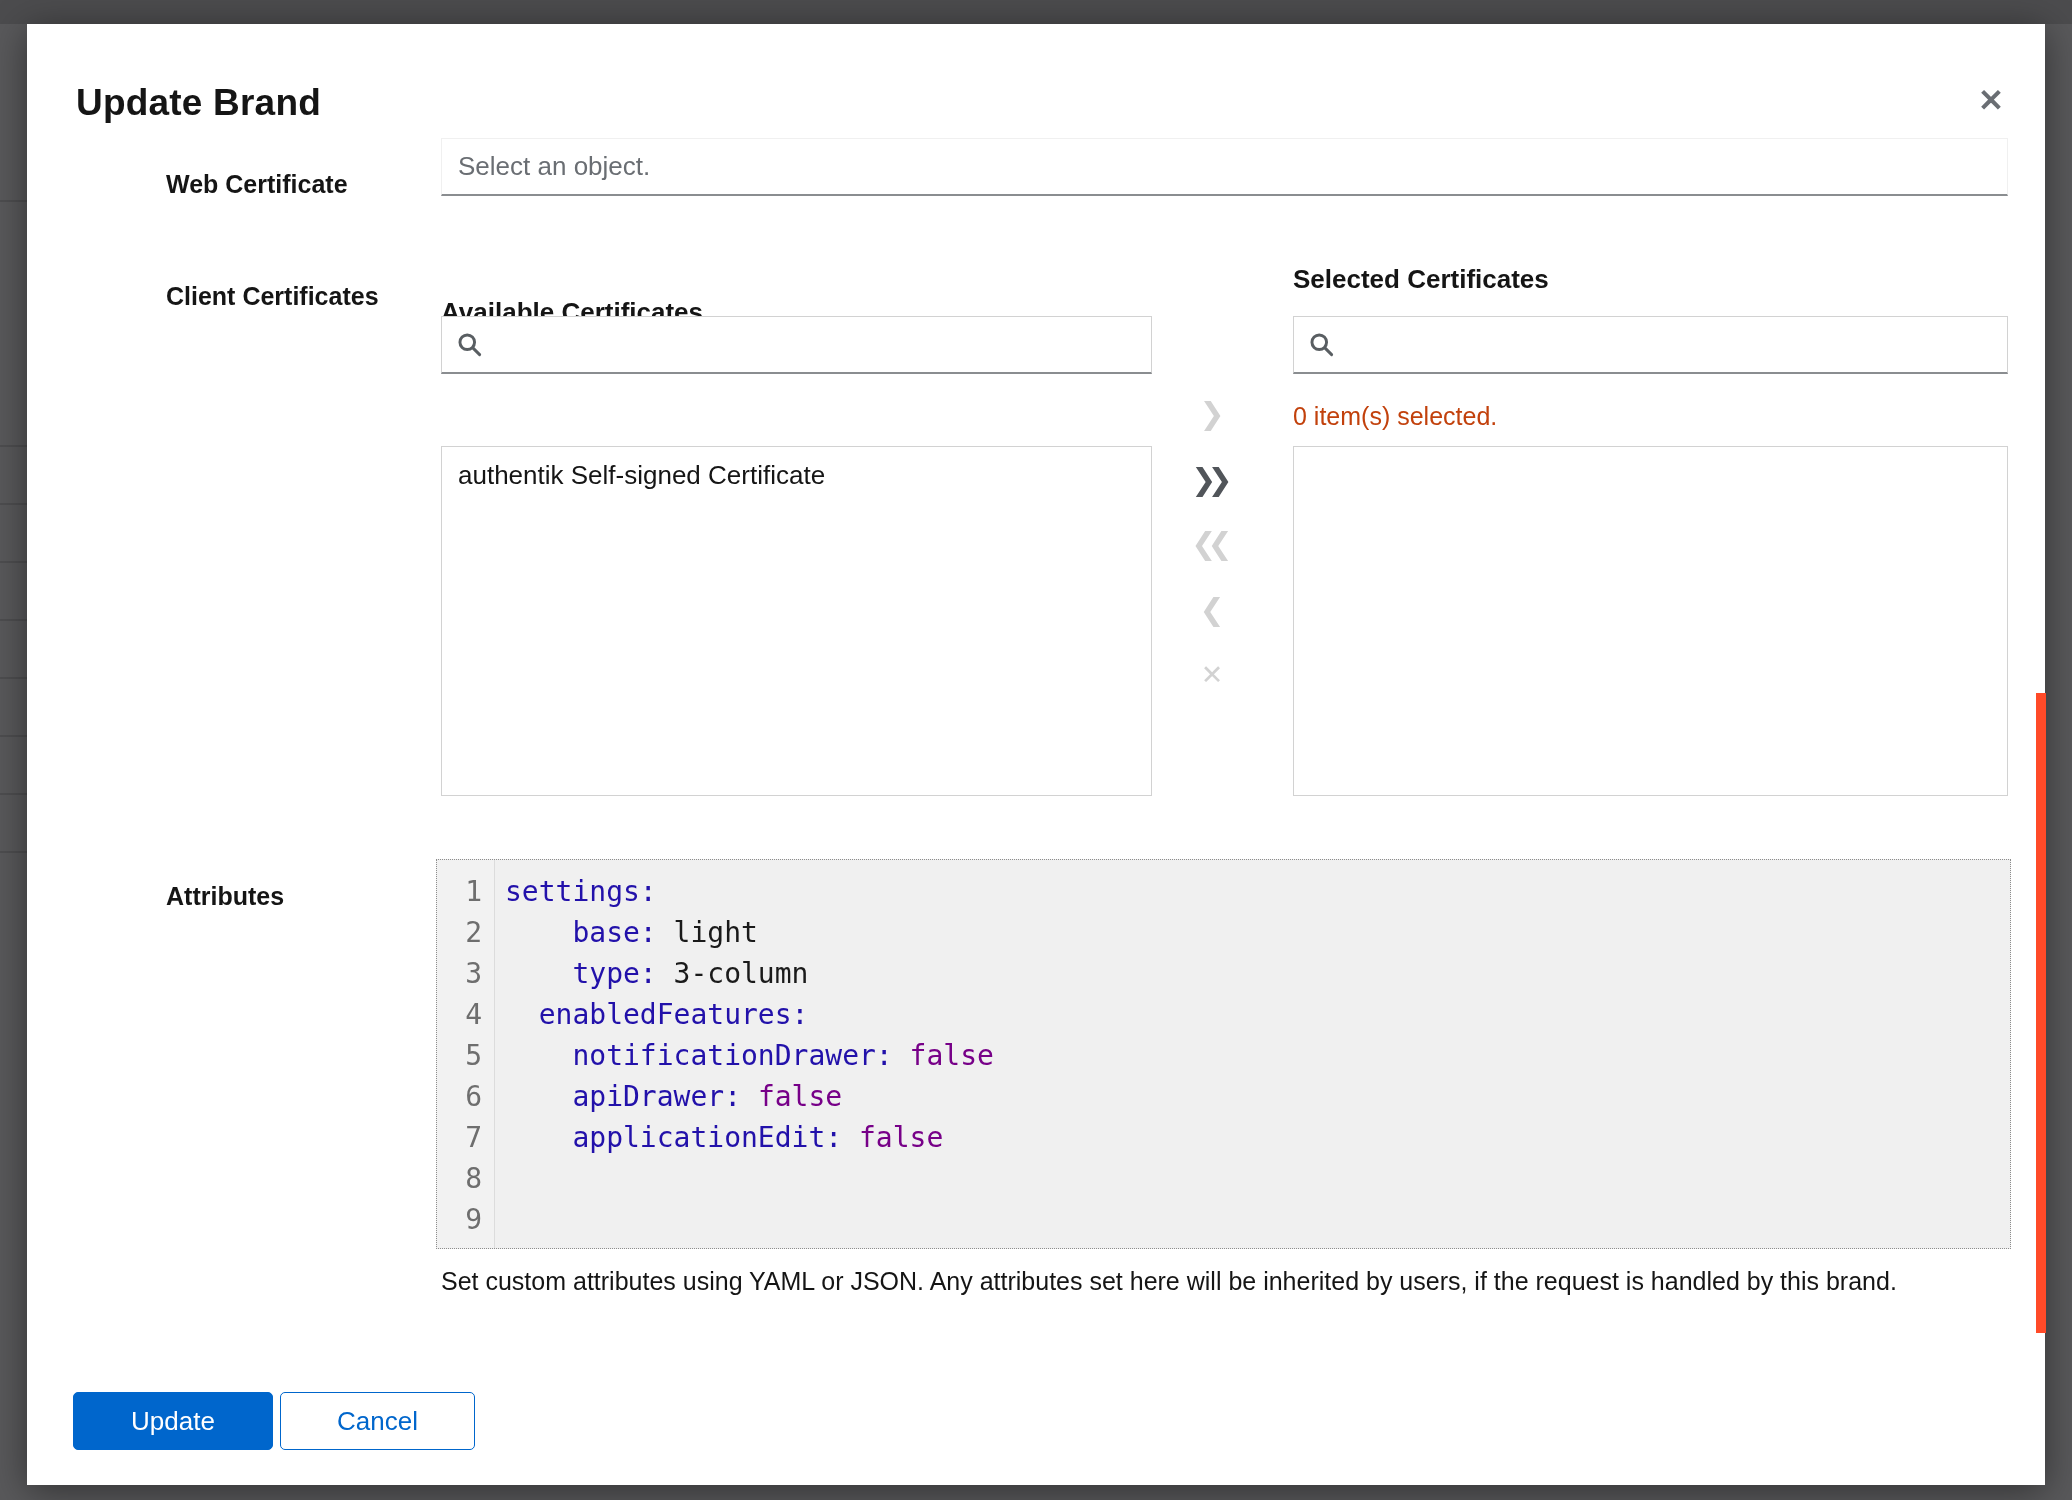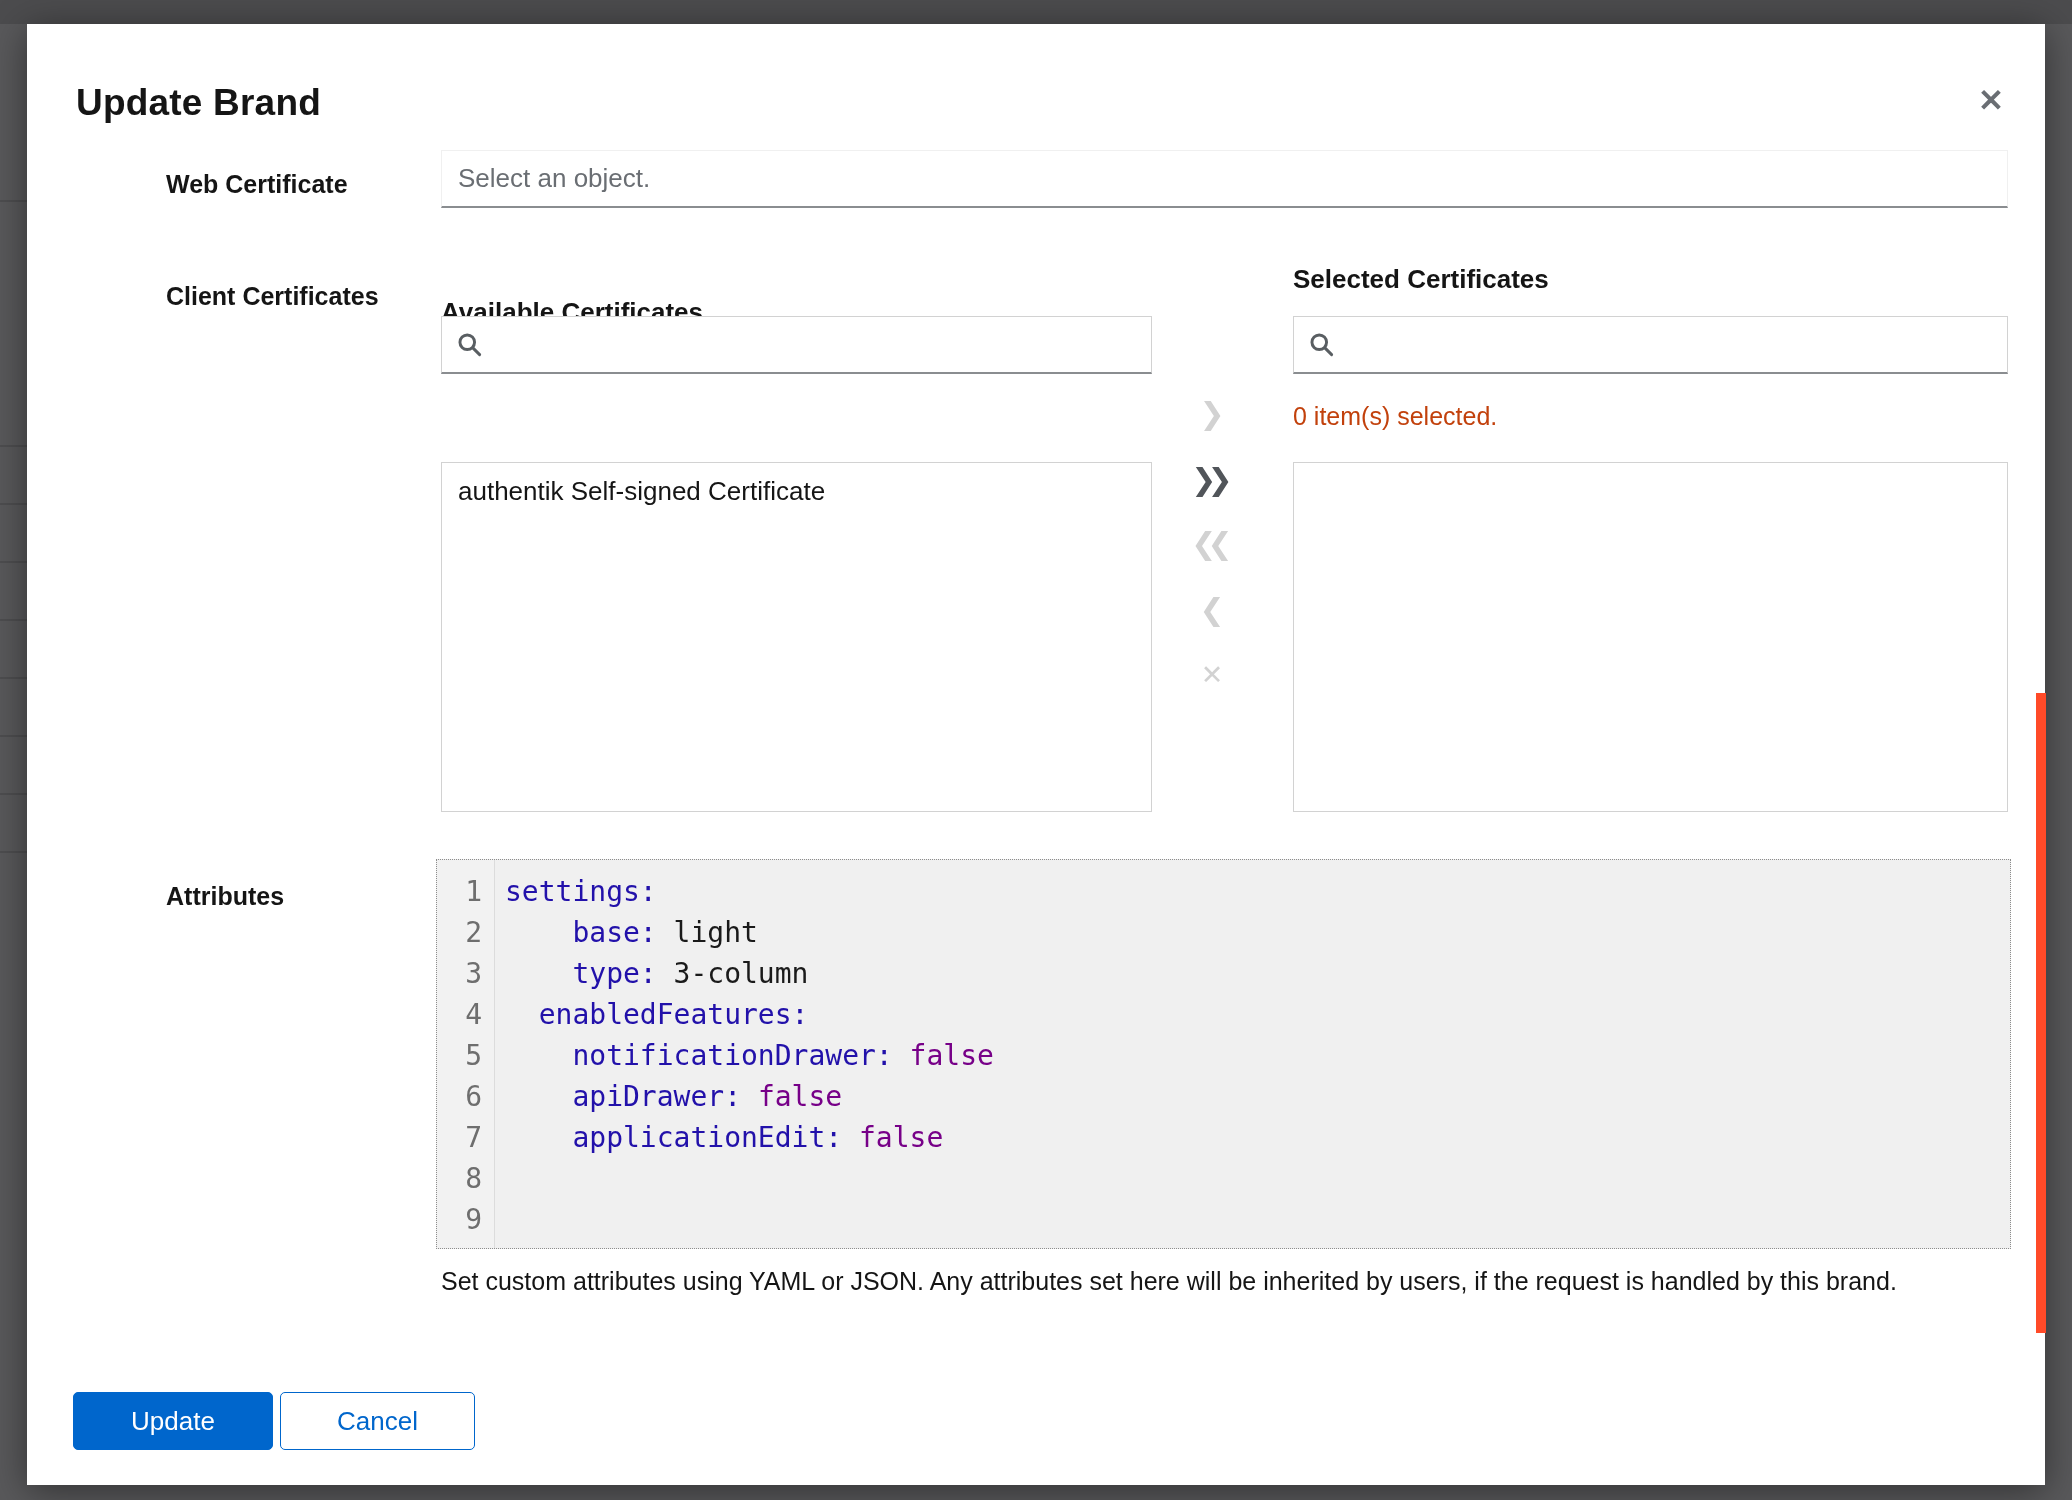--- a/index.html
+++ b/index.html
@@ -16,40 +16,40 @@
            box-shadow:0 6px 36px rgba(0,0,0,.45); }
   .modal-title { position:absolute; left:49px; top:58px; font-size:37px; font-weight:700; color:#151515; letter-spacing:.2px; }
   .close-btn { position:absolute; left:1938px; top:50px; width:52px; height:52px; display:flex; align-items:center; justify-content:center;
                font-size:31px; font-weight:700; color:#6a6e73; background:none; border:none; cursor:pointer; }
 
   .form-label { position:absolute; font-size:25px; font-weight:700; color:#151515; }
   .lbl-webcert { left:139px; top:146px; }
   .lbl-clientcerts { left:139px; top:258px; }
   .lbl-attributes { left:139px; top:858px; }
 
-  .object-input { position:absolute; left:414px; top:126px; width:1567px; height:58px;
+  .object-input { position:absolute; left:414px; top:114px; width:1567px; height:58px;
                   border:1px solid #f0f0f0; border-bottom:2px solid #8a8d90;
                   font-family:"Liberation Sans", sans-serif; font-size:26px; color:#151515; padding:0 16px; outline:none; }
   .object-input::placeholder { color:#6a6e73; opacity:1; }
 
   .dls-heading { position:absolute; top:240px; font-size:26px; font-weight:700; color:#151515; }
   .dls-heading.avail { left:414px;margin-top:33px; }
   .dls-heading.sel   { left:1266px; }
 
   .search-box { position:absolute; top:292px; height:58px; background:#fff;
                 border:1px solid #d2d2d2; border-bottom:2px solid #8a8d90;
                 display:flex; align-items:center; padding:0 14px; gap:12px; }
   .search-box.avail { left:414px; width:711px; }
   .search-box.sel   { left:1266px; width:715px; }
   .search-box input { flex:1; border:none; outline:none; font-size:26px; font-family:"Liberation Sans", sans-serif; color:#151515; min-width:0; }
   .search-icon { width:27px; height:27px; flex:0 0 auto; }
 
   .dls-status { position:absolute; left:1266px; top:378px; font-size:25px; color:#c2410c; }
 
-  .listbox { position:absolute; top:422px; height:350px; background:#fff; border:1px solid #d2d2d2; overflow:auto;margin-top:16px; }
+  .listbox { position:absolute; top:422px; height:350px; background:#fff; border:1px solid #d2d2d2; overflow:auto; }
   .listbox.avail { left:414px; width:711px; }
   .listbox.sel   { left:1266px; width:715px; }
   .ds-item { padding:13px 16px; font-size:26px; color:#151515; cursor:pointer; }
 
   .ctrl { position:absolute; left:1160px; width:50px; height:46px; display:flex; align-items:center; justify-content:center;
           background:none; border:none; font-size:30px; font-weight:700; color:#d2d2d2; cursor:pointer;
           font-family:"DejaVu Sans", sans-serif; }
   .ctrl.on { color:#51555a; }
   .ctrl.dbl { letter-spacing:-9px; padding-right:9px; }
   .ctrl-1 { top:366px; } .ctrl-2 { top:432px; } .ctrl-3 { top:496px; } .ctrl-4 { top:562px; } .ctrl-5 { top:627px; }

